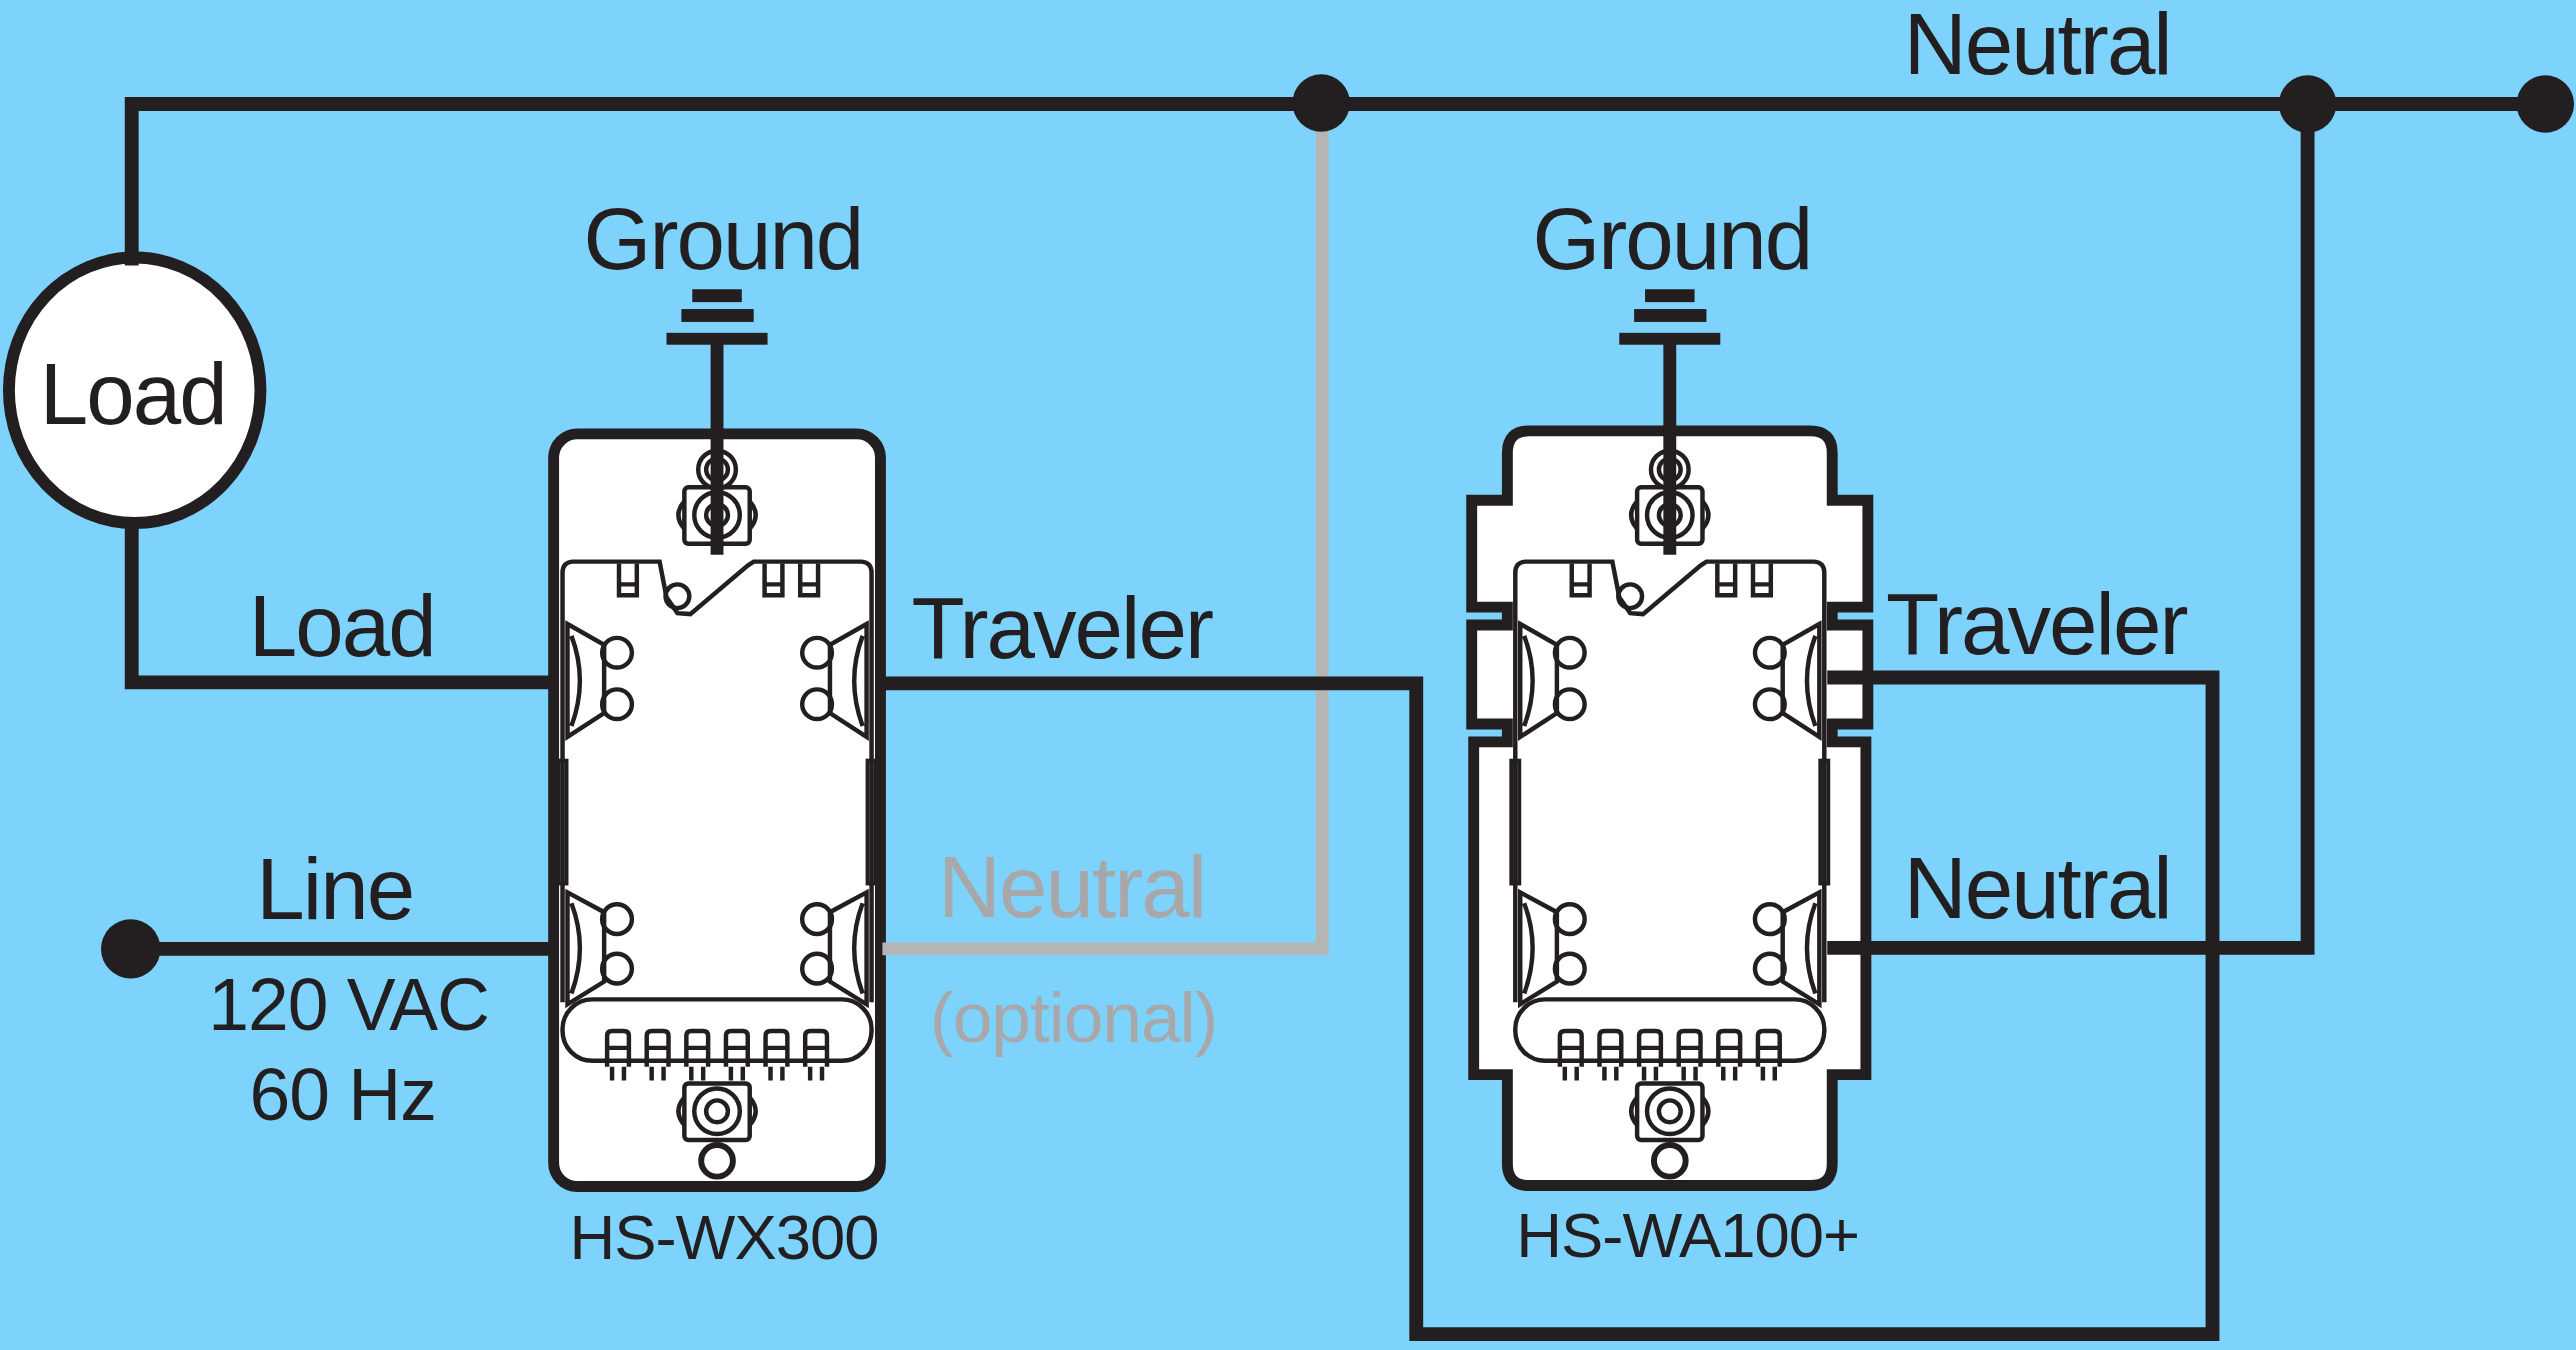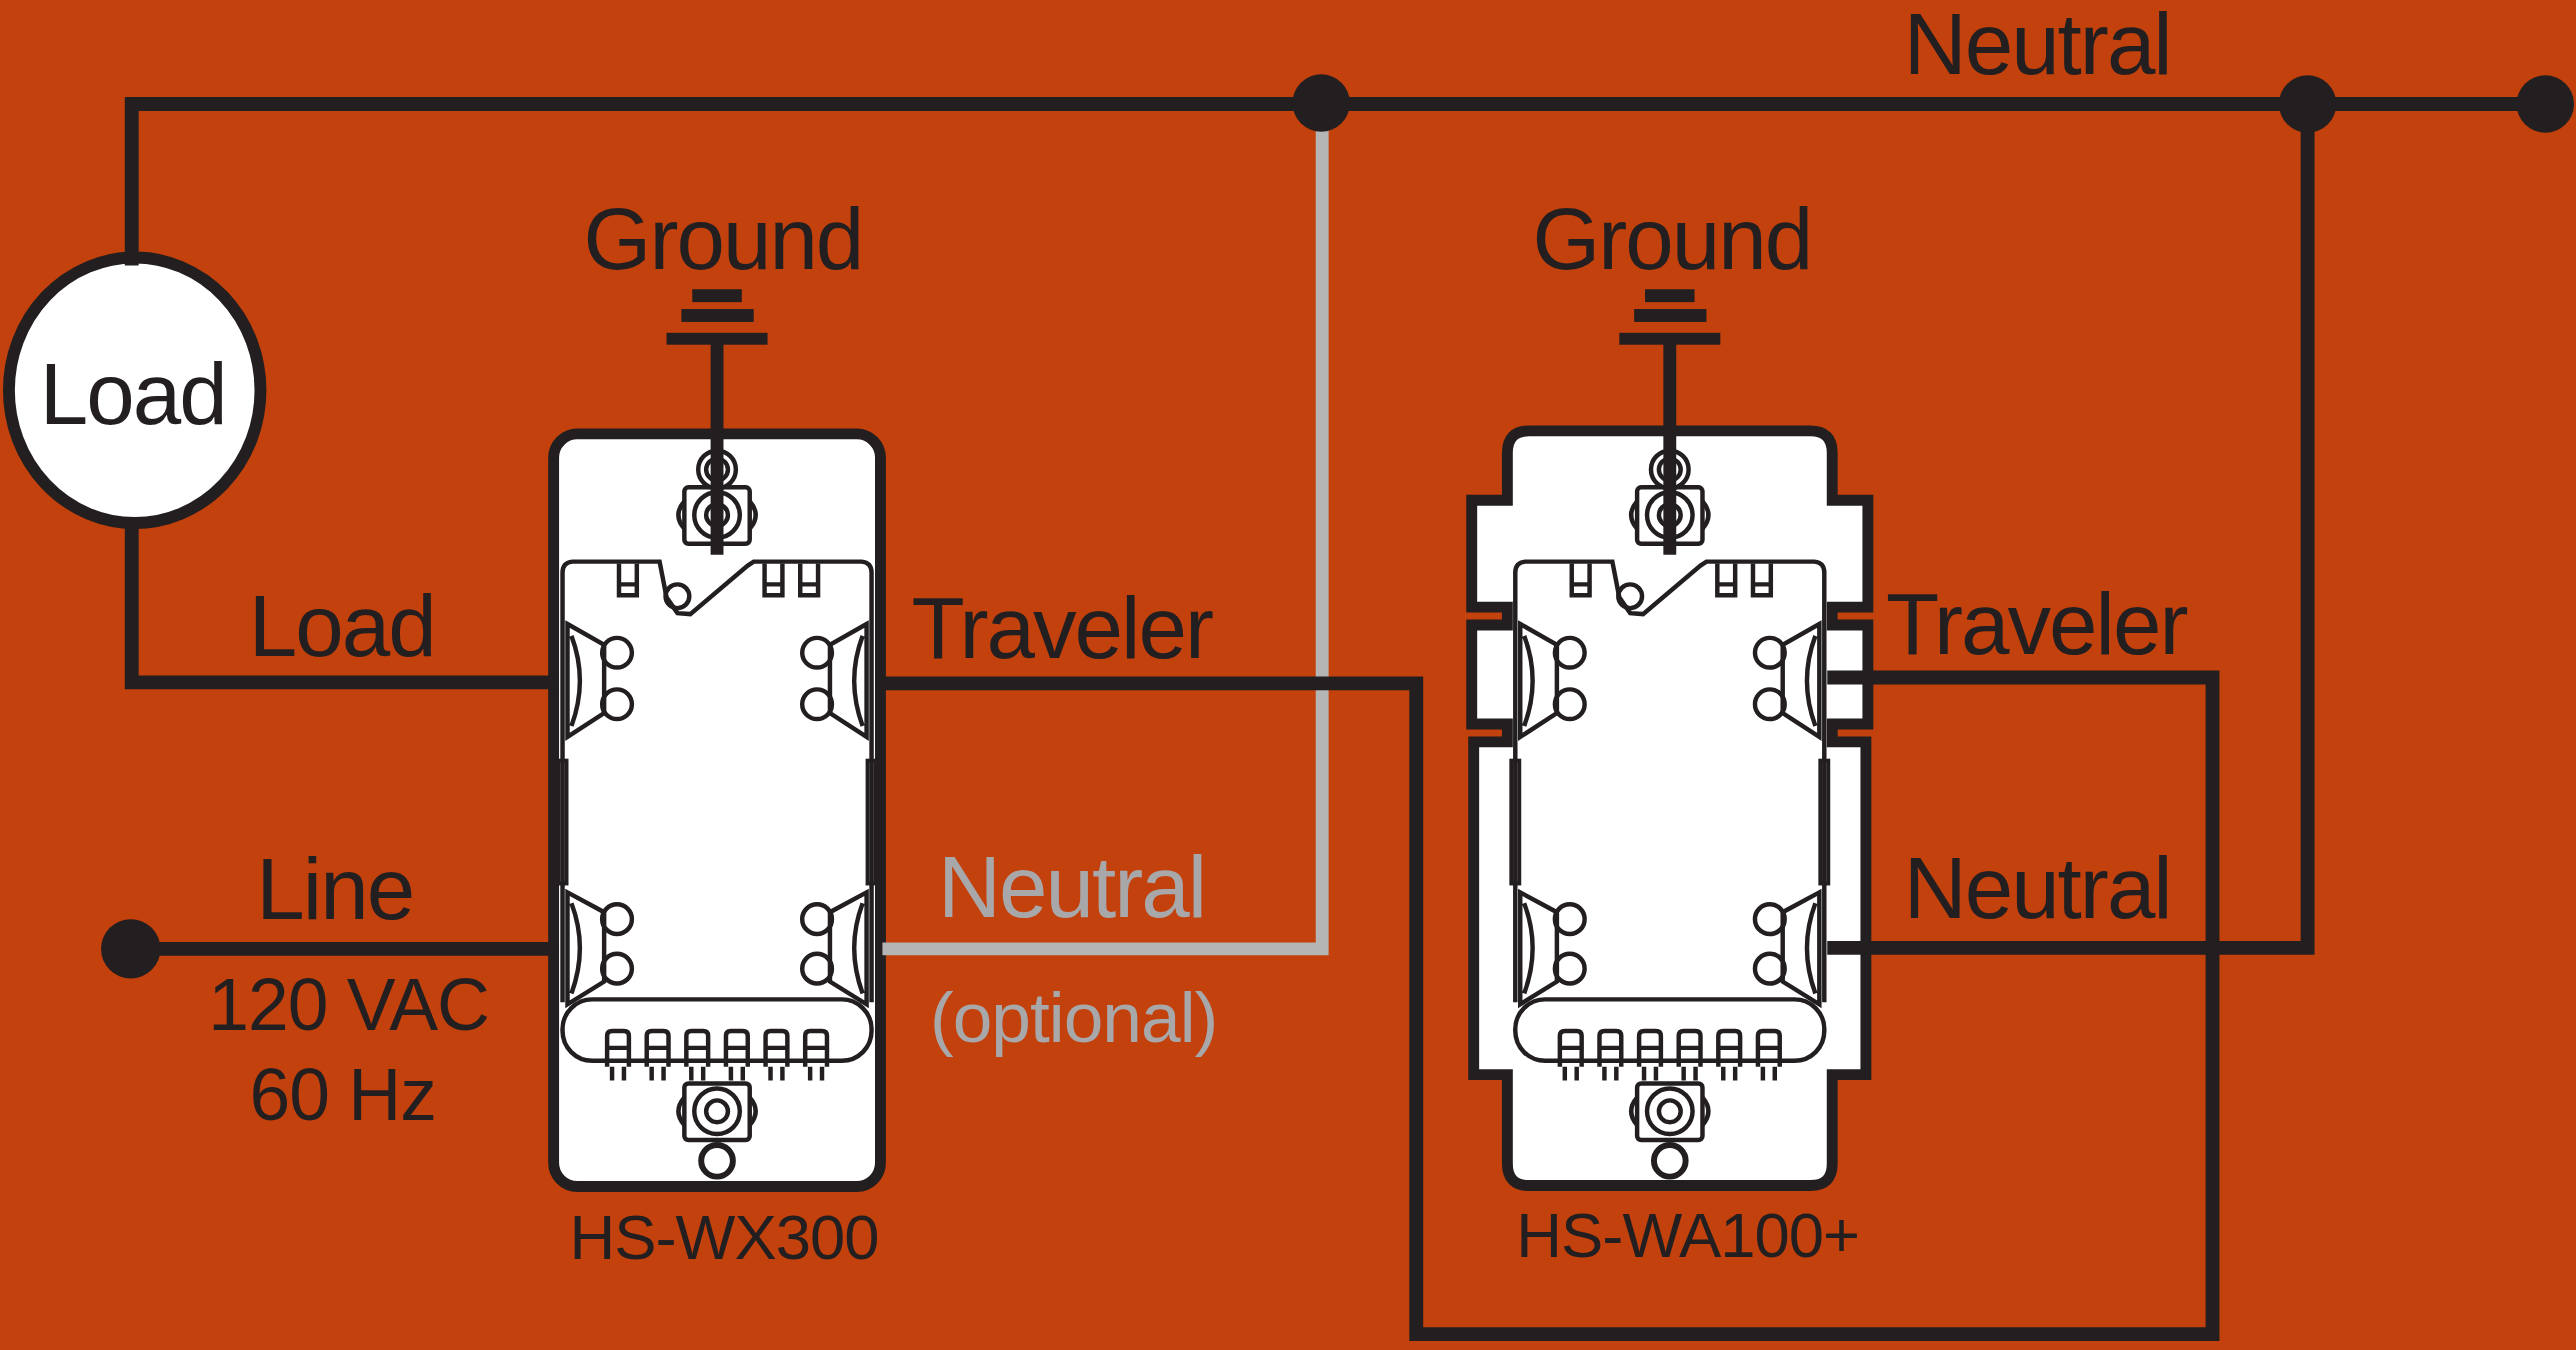--- a/index.html
+++ b/index.html
@@ -3,21 +3,21 @@
 <meta charset="utf-8">
 <style>
   html, body {
     margin: 0;
     padding: 0;
     background: #ffffff;
   }
   .stage {
     width: 2576px;
     height: 1351px;
-    background: #c2410c;
+    background: #7dd3fc;
     position: relative;
     overflow: hidden;
   }
   svg { display: block; }
   text {
     font-family: "Liberation Sans", "DejaVu Sans", sans-serif;
     text-anchor: middle;
   }
   .lbl      { font-size: 88px; letter-spacing: -2px; }
   .lbl-sm   { font-size: 74px; letter-spacing: -1px; }

